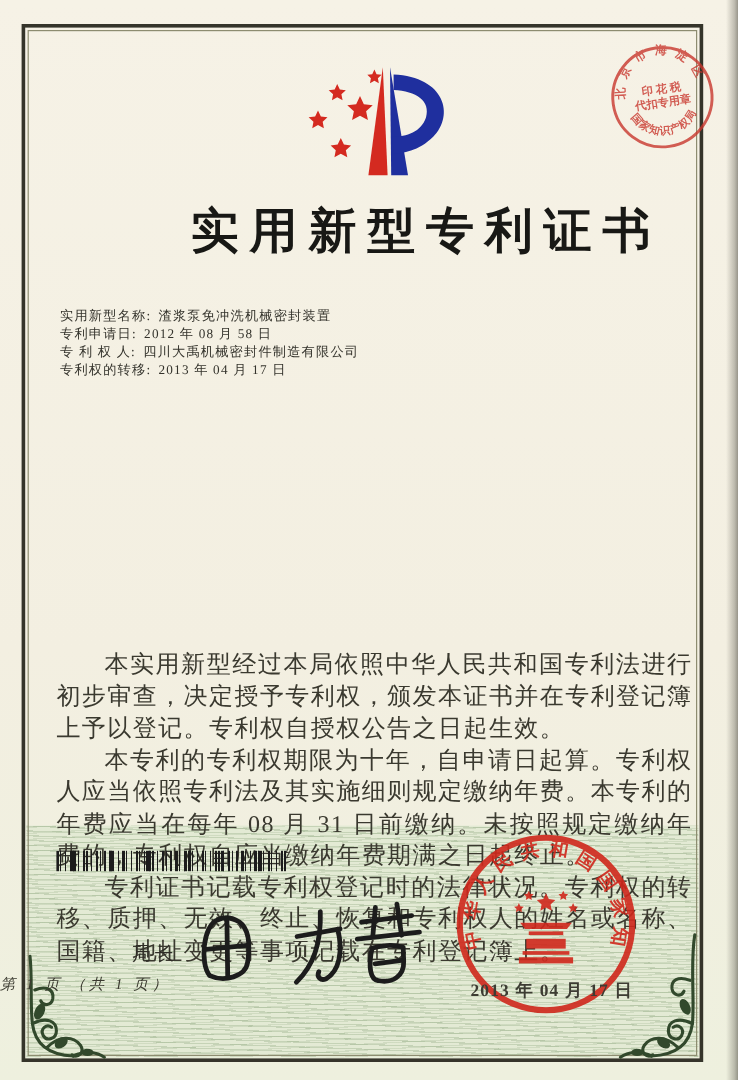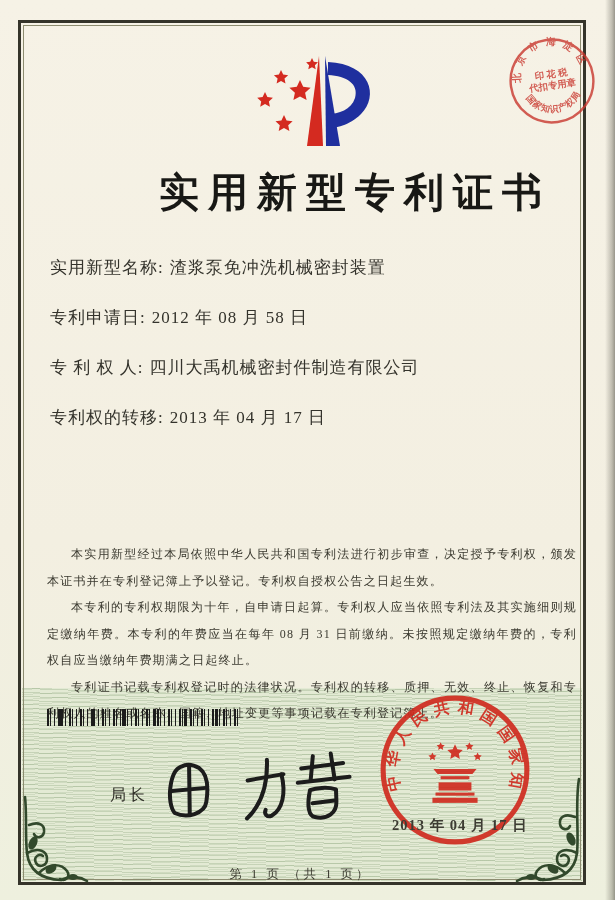--- a/index.html
+++ b/index.html
@@ -17,45 +17,45 @@
       repeating-linear-gradient(-3deg, rgba(120,150,105,.18) 0 1px, rgba(0,0,0,0) 1px 5px),
       #e3ead4; }
 
   .cert-no { position:absolute; left:45px; top:72px; font-size:16px; letter-spacing:3px; color:#33322c; }
 
   .logo { position:absolute; left:243px; top:50px; width:145px; height:108px; }
 
   .title { position:absolute; left:0; top:165px; width:100%; text-align:center;
     font-size:40px; font-weight:bold; color:#181815; letter-spacing:9px; text-indent:9px;margin-left:43px; }
 
-  .fields { position:absolute; left:50px; top:256px; right:45px; display:flex; flex-direction:column; gap:27px;
-    font-size:17px; color:#34332c; letter-spacing:1px; }
+  .fields { position:absolute; left:50px; top:256px; right:45px; display:flex; flex-direction:column; 
+    font-size:11px; color:#34332c; letter-spacing:1px; }
   .field-row { white-space:nowrap; }
   .field-label { white-space:pre; }
   .field-value { margin-left:6px; }
 
-  .paras { position:absolute; left:47px; right:38px; top:541px; font-size:12px; line-height:26.5px;
+  .paras { position:absolute; left:47px; right:38px; top:541px; font-size:20px; line-height:26.5px;
     color:#3a392f; letter-spacing:1.2px; text-align:justify; }
   .paras p { text-indent:2em; }
 
   .barcode { position:absolute; left:47px; top:709px; width:192px; height:17px;
     background:
       repeating-linear-gradient(90deg, rgba(0,0,0,0) 0 13px, #1c1c1c 13px 16px, rgba(0,0,0,0) 16px 31px),
       repeating-linear-gradient(90deg, #1c1c1c 0 2px, rgba(0,0,0,0) 2px 3px, #1c1c1c 3px 4px, rgba(0,0,0,0) 4px 7px, #1c1c1c 7px 8px, rgba(0,0,0,0) 8px 11px);
   }
 
   .director-label { position:absolute; left:95px; top:785px; font-size:16px; letter-spacing:3px; color:#2e2d26;margin-left:15px; }
   .signature { position:absolute; left:152px; top:748px; width:215px; height:86px; transform:rotate(-2deg); }
 
   .seal { position:absolute; left:378px; top:693px; width:154px; height:154px; opacity:.9; }
   .seal-date { position:absolute; left:392px; top:816px; font-size:14.5px; font-weight:bold; letter-spacing:1px; color:#3d3c33; z-index:5; }
 
   .tax-stamp { position:absolute; left:505px; top:34px; width:94px; height:94px; opacity:.8; transform:rotate(-8deg); z-index:10; }
 
-  .footer { position:absolute; left:0; right:14px; top:866px; text-align:center; font-size:12.5px; letter-spacing:3px; color:#3b3a30; z-index:3; }
+  .footer { position:absolute; left:0; right:14px; top:812px; font-size:12.5px; letter-spacing:3px; color:#3b3a30; z-index:3;font-style:italic; }
 
   .ornament { position:absolute; z-index:2; }
   .ornament.left { left:21px; bottom:17px; }
   .ornament.right { right:32px; bottom:17px; transform:scaleX(-1); }
 </style>
 </head>
 <body>
 
 <div class="page">
 

